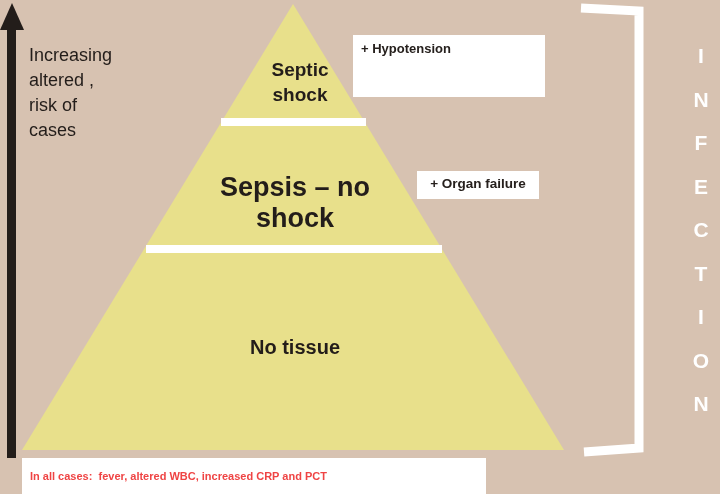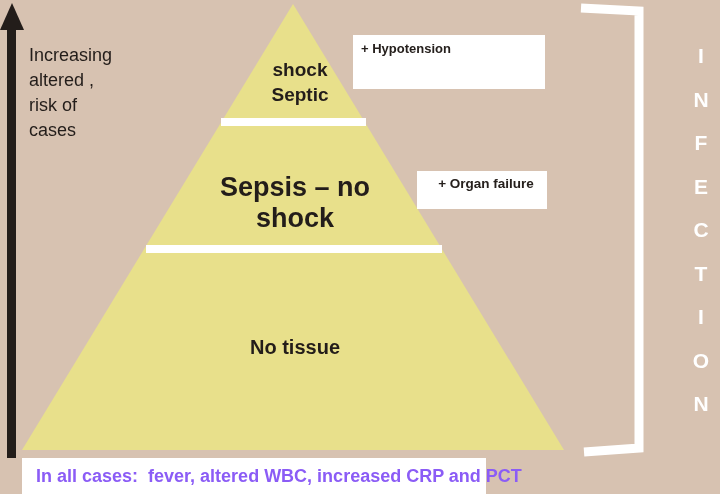--- a/index.html
+++ b/index.html
@@ -40,42 +40,41 @@
     left: 195px; top: 336px; width: 200px;
     font-size: 20px;
   }
 
   .callout {
     background: #ffffff;
     font-weight: bold;
     color: #26201d;
   }
   .hypotension-box {
-    left: 353px; top: 35px; width: 192px; height: 54px;
+    left: 353px; top: 35px; width: 192px; height: 62px;
     font-size: 13px; line-height: 17.5px;
     padding: 5px 4px 0 8px;
     box-sizing: border-box;
   }
   .organ-box {
-    left: 417px; top: 171px; width: 122px; height: 38px;
+    left: 417px; top: 171px; width: 122px; height: 28px;
     font-size: 13.5px; line-height: 26px;
     text-align: center;
-    padding-left: 8px;
   }
 
   .footer-bar {
     left: 22px; top: 458px; width: 464px; height: 36px;
     background: #ffffff;
   }
   .footer-text {
-    font-size: 18px; font-weight: bold;
+    font-size: 11px; font-weight: bold;
     line-height: 36px;
-    padding-left: 14px;
+    padding-left: 8px;
     white-space: pre;
-    color: #8b5cf6;
+    color: #ef4444;
   }
 
   .infection-column {
     left: 688px; top: 34px; width: 26px;
     display: flex; flex-direction: column;
     align-items: center;
     color: #ffffff;
     font-size: 21px; font-weight: bold;
     line-height: 43.5px;
   }
@@ -99,22 +98,22 @@
   </svg>
 
   <div class="abs left-caption">
     <div>Increasing</div>
     <div>altered ,</div>
     <div>risk of</div>
     <div>cases</div>
   </div>
 
   <div class="abs level-label septic-label">
+    <div>Septic</div>
     <div>shock</div>
-    <div>Septic</div>
   </div>
 
   <div class="abs level-label sepsis-label">Sepsis – no shock</div>
 
   <div class="abs level-label nosepsis-label">No tissue</div>
 
   <div class="abs callout hypotension-box">
     <div>+ Hypotension</div>
   </div>
 

